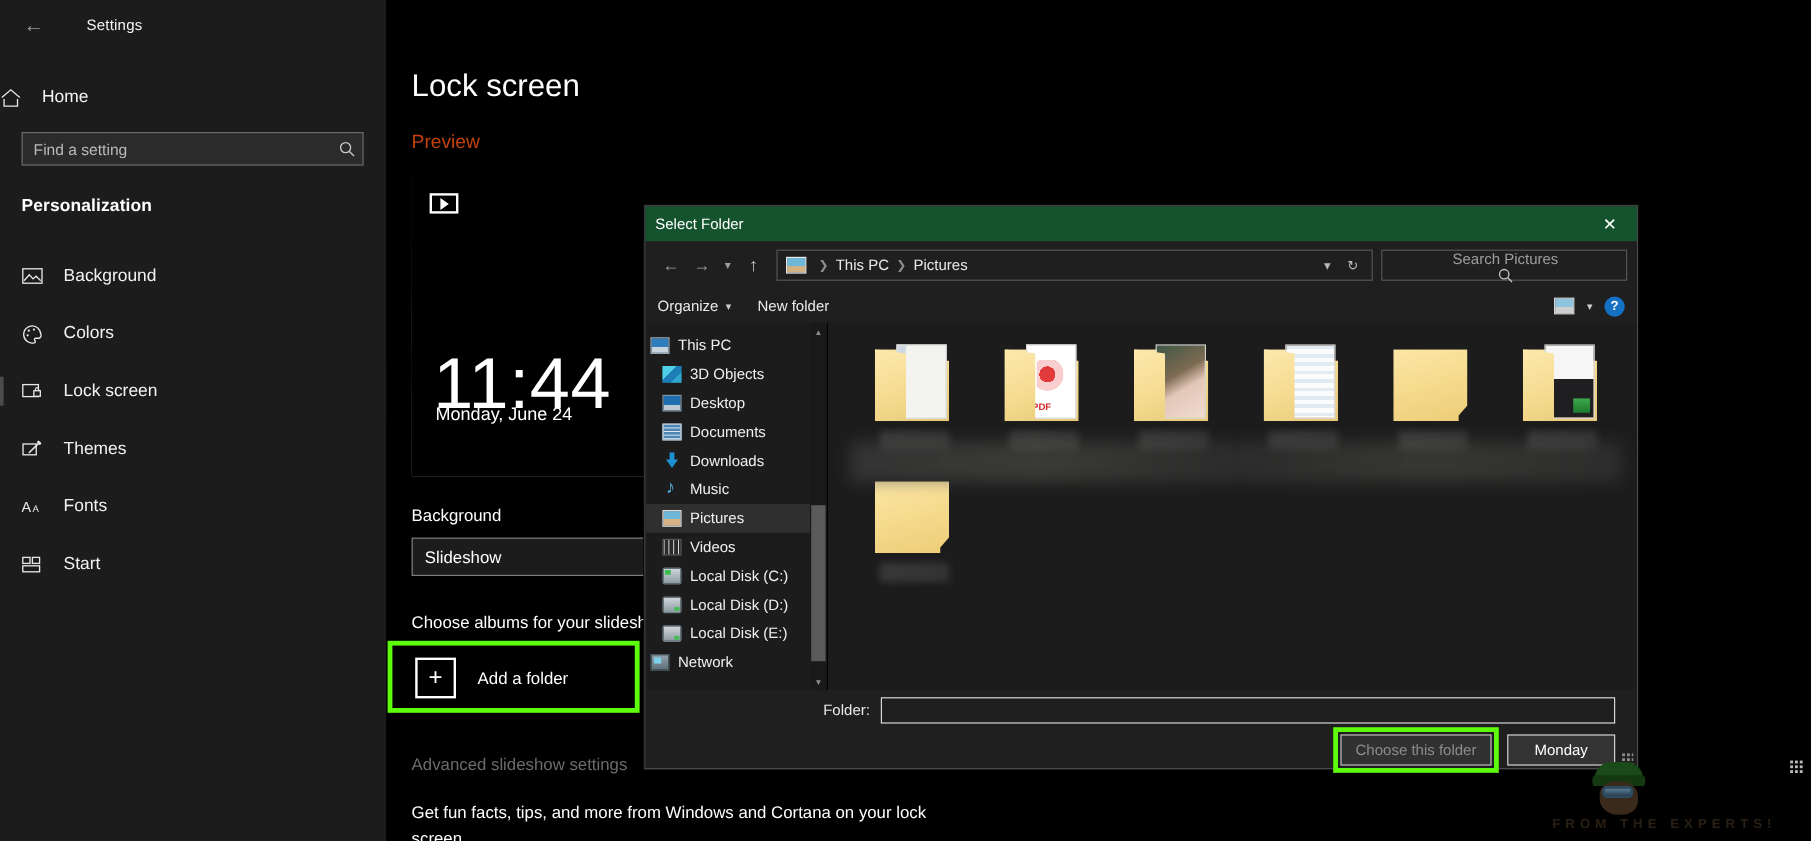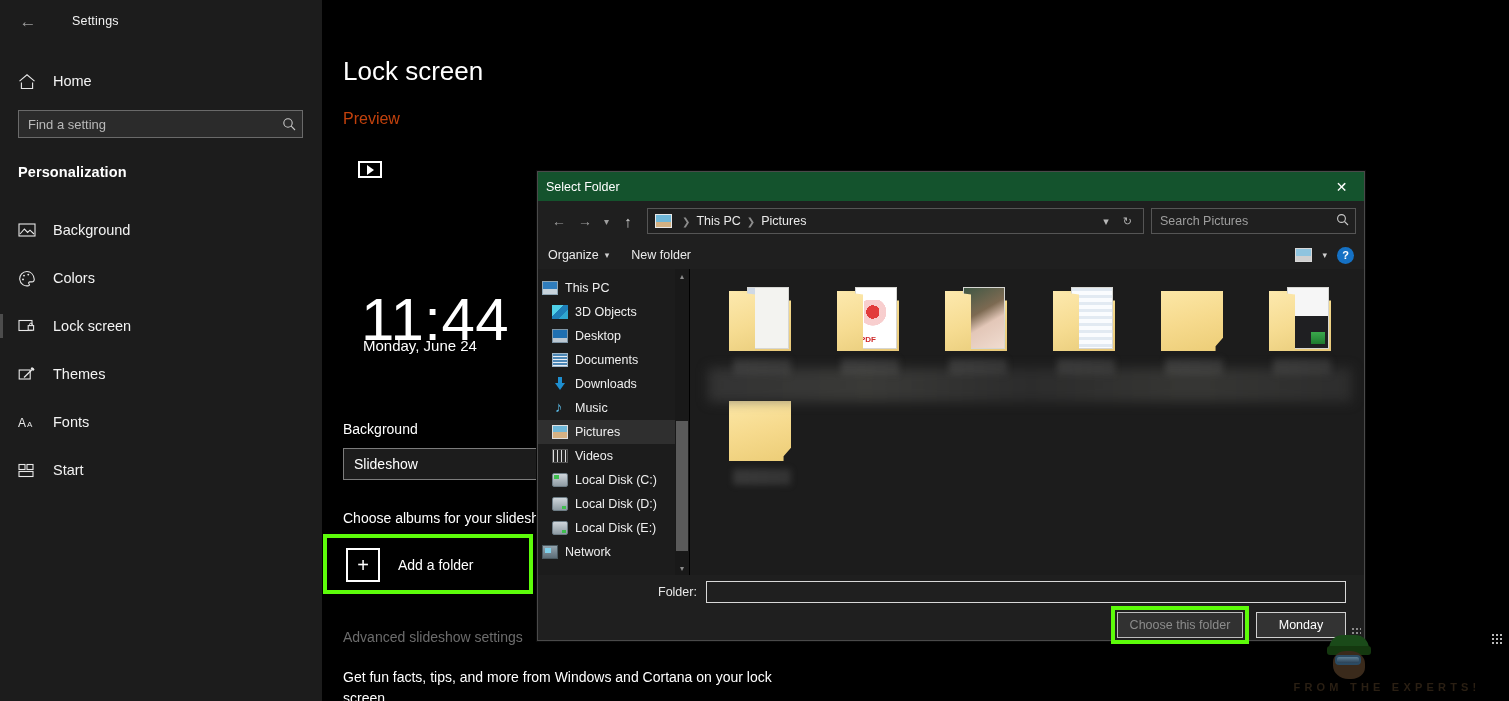--- a/index.html
+++ b/index.html
@@ -16,21 +16,21 @@
     position: absolute; left: 0; top: 0; width: 322px; height: 701px;
     background: #1c1c1c;
   }
   .nav-top { display: flex; align-items: center; height: 42px; padding-left: 10px; }
   .back-arrow {
     width: 36px; height: 32px; display: flex; align-items: center; justify-content: center;
     color: #9a9a9a; font-size: 17px; line-height: 1;
   }
   .nav-title { font-size: 12.5px; color: #f2f2f2; margin-left: 26px; letter-spacing: .2px; }
 
-  .home-row { display: flex; align-items: center; height: 34px; margin-top: 22px; padding-left: 18px; }
+  .home-row { display: flex; align-items: center; height: 34px; margin-top: 22px; }
   .home-row .ico { width: 26px; display: flex; align-items: center; color: #eee; }
   .home-row .lbl { font-size: 14.5px; color: #f4f4f4; margin-left: 9px; }
 
   .search-wrap { margin: 12px 4px 0 18px; width: 285px; height: 28px; position: relative; }
   .search-input {
     width: 100%; height: 100%; background: #2b2b2b; border: 1px solid #6a6a6a;
     color: #cfcfcf; font-size: 13px; font-family: "Liberation Sans", sans-serif;
     padding: 0 28px 0 9px; outline: none;
   }
   .search-input::placeholder { color: #b9b9b9; }
@@ -173,21 +173,21 @@
     width: 17px; height: 14px; margin: 0 4px 0 3px;
     background: linear-gradient(#6fb7d8 0 55%, #d3b183 55% 100%);
     border: 1px solid #e8e8e8;
   }
   .crumb-sep { color: #8d8d8d; font-size: 10px; margin: 0 6px; }
   .crumb-txt { color: #e9e9e9; font-size: 12.5px; }
   .crumb-right { margin-left: auto; display: flex; align-items: center; }
   .crumb-right span { color: #b8b8b8; font-size: 11px; padding: 0 7px; }
   .srch-bar {
     width: 205px; height: 26px; margin-left: 7px; background: #1f1f1f; border: 1px solid #555;
-    display: flex; align-items: center; padding: 0 6px 0 8px;
+    display: flex; align-items: center; padding: 0 6px 0 8px; flex-direction: column;
   }
   .srch-bar .ph { font-size: 12.5px; color: #9e9e9e; flex: 1; }
   .srch-bar .mg { color: #c8c8c8; font-size: 12px; }
 
   .dlg-tools { height: 28px; background: #1f1f1f; display: flex; align-items: center; padding: 0 10px; }
   .tool-item { font-size: 12.5px; color: #eaeaea; margin-right: 22px; display: flex; align-items: center; }
   .tool-item .cv { font-size: 9px; color: #cfcfcf; margin-left: 6px; }
   .tools-right { margin-left: auto; display: flex; align-items: center; gap: 10px; }
   .view-ico {
     width: 17px; height: 14px;
@@ -300,21 +300,21 @@
     width: 58px; height: 16px; margin-top: 4px;
     background: linear-gradient(90deg, rgba(120,120,120,.30), rgba(150,150,150,.22), rgba(110,110,110,.28));
     filter: blur(3px); border-radius: 2px;
   }
   .row-blur-band {
     position: absolute; left: 18px; top: 99px; width: 644px; height: 34px;
     background: linear-gradient(90deg, rgba(70,70,70,.55), rgba(95,95,90,.45), rgba(60,60,60,.5), rgba(92,92,86,.42), rgba(62,62,62,.5));
     filter: blur(6px);
   }
 
-  .dlg-foot { position: absolute; left: 0; right: 0; bottom: 0; height: 65px; background: #1f1f1f; }
+  .dlg-foot { position: absolute; left: 0; right: 0; bottom: 0; height: 65px; background: #1f1f1f; padding-left: 28px; }
   .foot-row1 { display: flex; align-items: center; height: 34px; padding-left: 120px; }
   .foot-lbl { font-size: 12.5px; color: #e8e8e8; margin-right: 9px; }
   .foot-input {
     flex: 1; height: 22px; margin-right: 18px; background: #1f1f1f;
     border: 1px solid #d8d8d8; color: #fff; font-size: 12.5px;
     font-family: "Liberation Sans", sans-serif; padding: 0 5px; outline: none;
   }
   .foot-row2 { display: flex; align-items: center; justify-content: flex-end; height: 31px; padding-right: 18px; }
   .btn-hl { border: 4px solid #5dfc0a; padding: 2px; background: #1f1f1f; }
   .dlg-btn {

